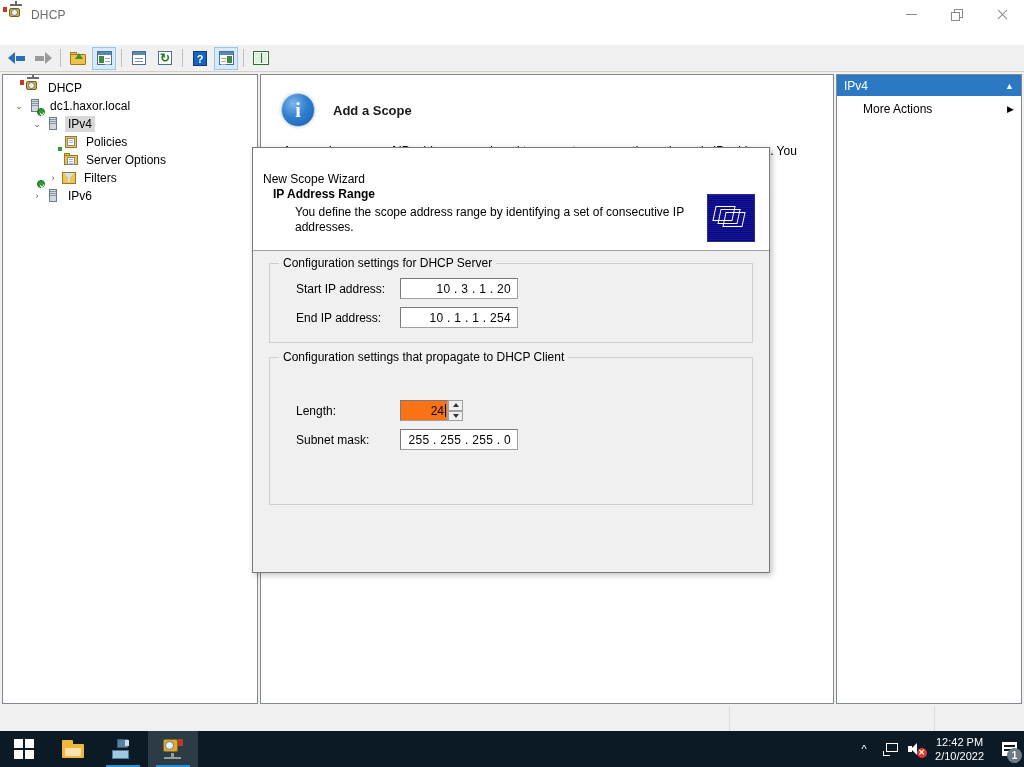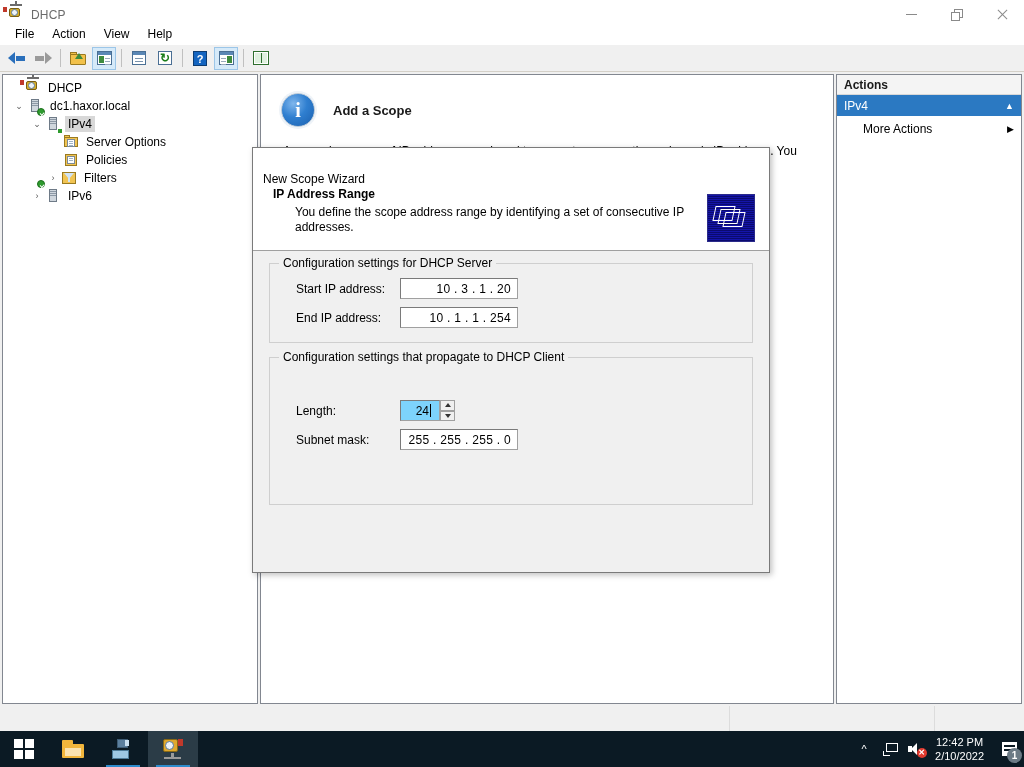--- a/index.html
+++ b/index.html
@@ -263,24 +263,24 @@
   .frow .flabel { width: 104px; font-size: 12px; color: #000; }
   .ipfield {
     width: 118px; height: 21px; background: #ffffff;
     border: 1px solid #a0a0a0; border-top-color: #7a7a7a; border-left-color: #7a7a7a;
     display: flex; align-items: center; justify-content: flex-end;
     font-size: 12px; color: #000; padding-right: 6px; letter-spacing: .3px;
     font-family: "Liberation Sans", sans-serif;
   }
   .spin-wrap { display: flex; align-items: stretch; }
   .spinfield {
-    width: 40px; height: 21px; background: #7dd3fc;
+    width: 48px; height: 21px; background: #f97316;
     border: 1px solid #a0a0a0; border-top-color: #7a7a7a; border-left-color: #7a7a7a;
     display: flex; align-items: center; justify-content: flex-end;
-    font-size: 12px; color: #000; padding-right: 8px; position: relative;
+    font-size: 12px; color: #000; padding-right: 1px; position: relative;
   }
   .caret {
     display: inline-block; width: 1px; height: 13px; background: #000; margin-left: 1px;
   }
   .spin-btns { display: flex; flex-direction: column; width: 15px; }
   .spin-b {
     flex: 1; background: #f0f0f0; border: 1px solid #a0a0a0;
     display: flex; align-items: center; justify-content: center;
   }
   .spin-b .tri { width: 0; height: 0; border-left: 3px solid transparent; border-right: 3px solid transparent; }
@@ -385,26 +385,20 @@
       </div>
       <div class="win-btn close">
         <span class="x-ico">
             <i></i>
             <i></i>
           </span>
       </div>
     </div>
   </div>
 
-  <div class="menubar">
-    <div class="menu-item">File</div>
-    <div class="menu-item">Action</div>
-    <div class="menu-item">View</div>
-    <div class="menu-item">Help</div>
-  </div>
 
   <div class="toolbar">
     <div class="tb-btn">
       <span class="arrow-ico arrow-back">
           <i class="shaft"></i>
           <i class="head"></i>
         </span>
     </div>
     <div class="tb-btn">
       <span class="arrow-ico arrow-fwd">
@@ -478,34 +472,34 @@
         <div class="tnode selected" style="padding-left:26px">
           <span class="twist">⌄</span>
           <span class="tico">
             <span class="ico-server"><span class="box"></span><span class="sl"></span><span class="ico-badge"></span></span>
           </span>
           <span class="tlabel">IPv4</span>
         </div>
 
         <div class="tnode" style="padding-left:60px">
           <span class="tico">
+            <span class="ico-policy"><span class="body"></span><span class="doc">
+                  <i></i>
+                </span></span>
+          </span>
+          <span class="tlabel">Policies</span>
+        </div>
+
+        <div class="tnode" style="padding-left:60px">
+          <span class="tico">
             <span class="ico-optfolder"><span class="tab"></span><span class="body"></span><span class="doc">
                   <i></i>
                 </span><span class="grn"></span></span>
           </span>
           <span class="tlabel">Server Options</span>
-        </div>
-
-        <div class="tnode" style="padding-left:60px">
-          <span class="tico">
-            <span class="ico-policy"><span class="body"></span><span class="doc">
-                  <i></i>
-                </span></span>
-          </span>
-          <span class="tlabel">Policies</span>
         </div>
 
         <div class="tnode" style="padding-left:42px">
           <span class="twist">›</span>
           <span class="tico">
             <span class="ico-filter"><span class="body"></span><span class="fun"></span><span class="stm"></span></span>
           </span>
           <span class="tlabel">Filters</span>
         </div>
 
@@ -522,21 +516,20 @@
 
     <div class="center-pane">
       <div class="scope-hdr">
         <span class="info-ico">i</span>
         <span class="scope-title">Add a Scope</span>
       </div>
       <div class="scope-body">A scope is a range of IP addresses assigned to computers requesting a dynamic IP address. You</div>
     </div>
 
     <div class="actions-pane">
-      <div class="actions-hdr">Actions</div>
       <div class="actions-group">
         <span>IPv4</span>
         <span class="chev">▲</span>
       </div>
       <div class="act-item">
         <span>More Actions</span>
         <span class="rchev">▶</span>
       </div>
     </div>
 

